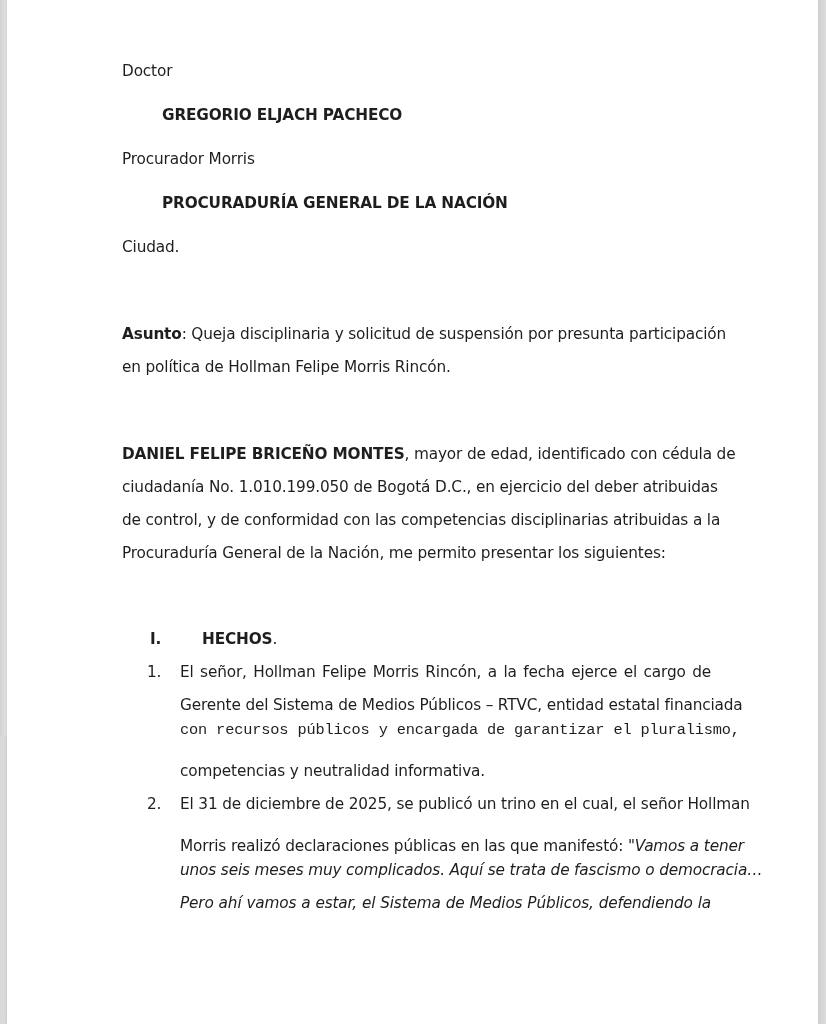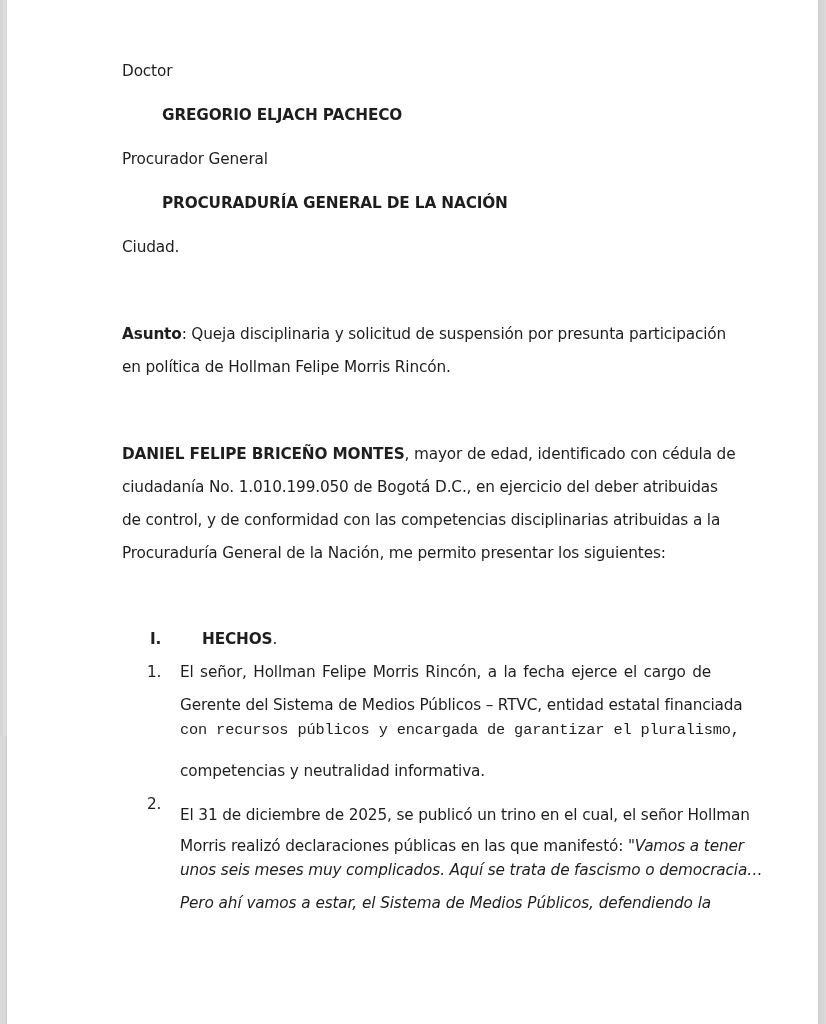--- a/index.html
+++ b/index.html
@@ -89,21 +89,21 @@
   </style>
 </head>
 <body>
 
 <div class="viewer">
   <div class="page">
     <div class="doc">
 
       <div class="line" style="top:0px;">Doctor</div>
       <div class="line bold" style="top:44px;margin-left:40px;">GREGORIO ELJACH PACHECO</div>
-      <div class="line" style="top:88px;">Procurador General</div>
+      <div class="line" style="top:88px;">Procurador Morris</div>
       <div class="line bold" style="top:132px;margin-left:40px;">PROCURADURÍA GENERAL DE LA NACIÓN</div>
       <div class="line" style="top:176px;">Ciudad.</div>
 
       <div class="justify-line" style="top:263px;"><span class="bold">Asunto</span><span>: Queja disciplinaria y solicitud de suspensión por presunta participación</span></div>
       <div class="line" style="top:296px;">en política de Hollman Felipe Morris Rincón.</div>
 
       <div class="justify-line" style="top:383px;"><span class="bold">DANIEL FELIPE BRICEÑO MONTES</span><span>, mayor de edad, identificado con cédula de</span></div>
       <div class="justify-line" style="top:416px;">ciudadanía No. 1.010.199.050 de Bogotá D.C., en ejercicio del deber atribuidas</div>
       <div class="justify-line" style="top:449px;">de control, y de conformidad con las competencias disciplinarias atribuidas a la</div>
       <div class="line" style="top:482px;">Procuraduría General de la Nación, me permito presentar los siguientes:</div>
@@ -117,21 +117,21 @@
           <div class="justify-line" style="top:0px;">El señor, Hollman Felipe Morris Rincón, a la fecha ejerce el cargo de</div>
           <div class="justify-line" style="top:33px;">Gerente del Sistema de Medios Públicos – RTVC, entidad estatal financiada</div>
           <div class="justify-line" style="top:58px;font-family:Liberation Mono, monospace;">con recursos públicos y encargada de garantizar el pluralismo,</div>
           <div class="line" style="top:99px;">competencias y neutralidad informativa.</div>
         </div>
       </div>
 
       <div class="item" style="top:733px;">
         <div class="item-num" style="top:0;">2.</div>
         <div class="item-text">
-          <div class="justify-line" style="top:0px;margin-top:11px;">El 31 de diciembre de 2025, se publicó un trino en el cual, el señor Hollman</div>
+          <div class="justify-line" style="top:0px;">El 31 de diciembre de 2025, se publicó un trino en el cual, el señor Hollman</div>
           <div class="justify-line" style="top:33px;margin-top:9px;"><span>Morris realizó declaraciones públicas en las que manifestó: "</span><span class="italic">Vamos a tener</span></div>
           <div class="justify-line italic" style="top:66px;">unos seis meses muy complicados. Aquí se trata de fascismo o democracia…</div>
           <div class="justify-line italic" style="top:99px;">Pero ahí vamos a estar, el Sistema de Medios Públicos, defendiendo la</div>
         </div>
       </div>
 
     </div>
   </div>
   <div class="right-gutter"></div>
 </div>

